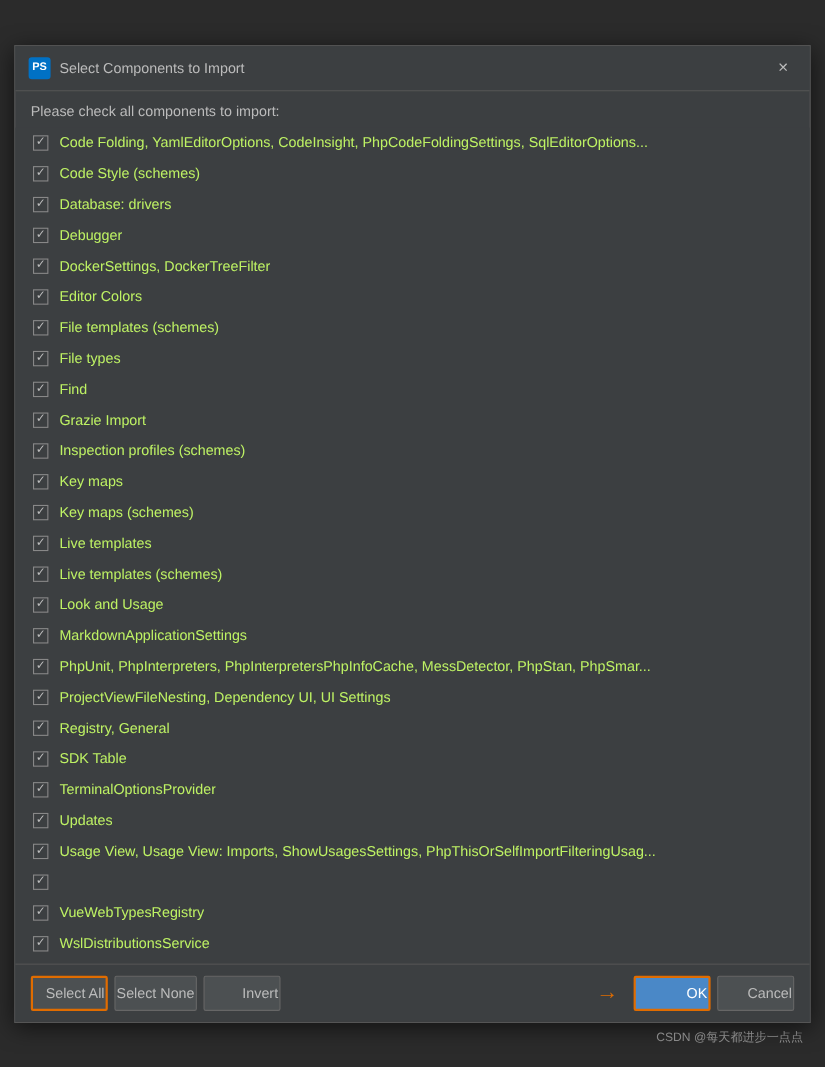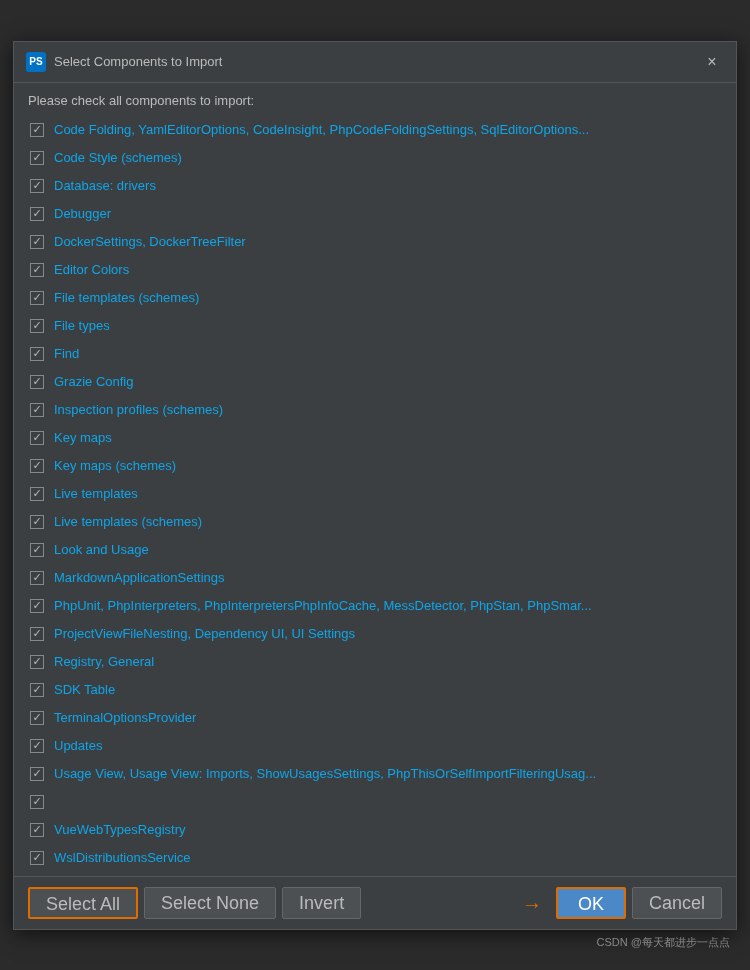--- a/index.html
+++ b/index.html
@@ -138,21 +138,21 @@
       border-color: #888;
     }
 
     .checkmark {
       color: #bbbbbb;
       font-size: 11px;
       line-height: 1;
     }
 
     .component-label {
-      color: #0ea5e9;
+      color: #bef264;
       font-size: 13px;
       white-space: nowrap;
       overflow: hidden;
       text-overflow: ellipsis;
     }
 
     .dialog-footer {
       background: #3c3f41;
       border-top: 1px solid #555555;
       padding: 10px 14px;
@@ -167,29 +167,30 @@
       flex: 1;
     }
 
     .footer-right {
       display: flex;
       gap: 6px;
       align-items: center;
     }
 
     .btn {
-      padding: 5px 16px;
+      padding: 5px 1px;
       border: 1px solid #666;
       background: #4c5052;
       color: #bbbbbb;
-      font-size: 18px;
+      font-size: 13px;
       cursor: pointer;
       border-radius: 2px;
       min-width: 70px;
       height: 32px;
+      text-align: right;
     }
 
     .btn-select-all {
       border: 2px solid #e06c00;
       background: #4c5052;
     }
 
     .btn-ok {
       background: #4a88c7;
       border: 1px solid #5599dd;
@@ -287,21 +288,21 @@
         <div class="component-item">
           <div class="component-checkbox checked">
             <span class="checkmark">✓</span>
           </div>
           <span class="component-label">Find</span>
         </div>
         <div class="component-item">
           <div class="component-checkbox checked">
             <span class="checkmark">✓</span>
           </div>
-          <span class="component-label">Grazie Config</span>
+          <span class="component-label">Grazie Import</span>
         </div>
         <div class="component-item">
           <div class="component-checkbox checked">
             <span class="checkmark">✓</span>
           </div>
           <span class="component-label">Inspection profiles (schemes)</span>
         </div>
         <div class="component-item">
           <div class="component-checkbox checked">
             <span class="checkmark">✓</span>

